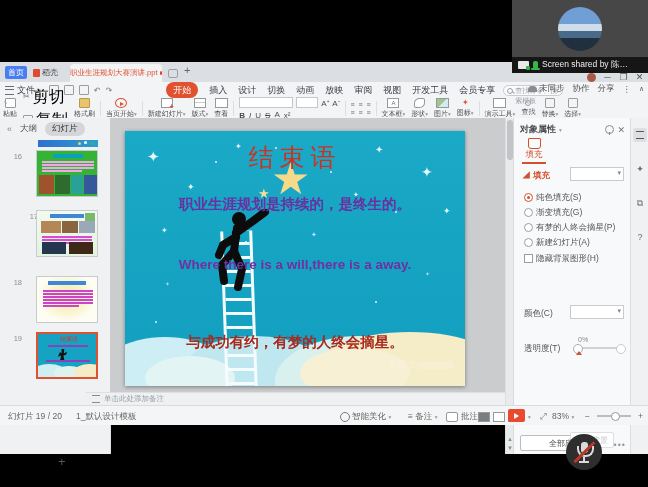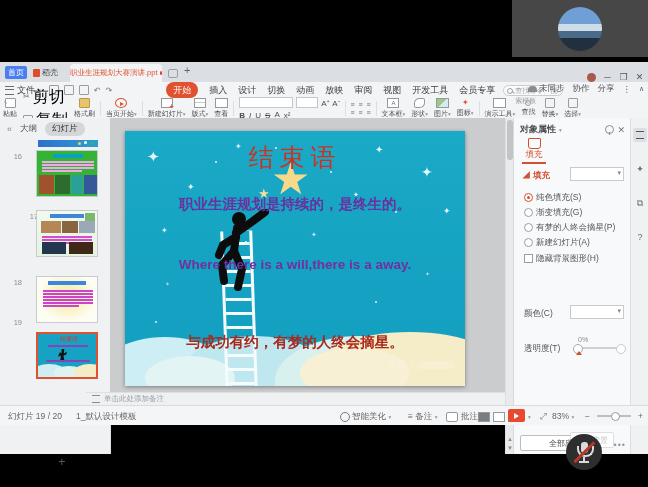--- a/index.html
+++ b/index.html
@@ -397,21 +397,21 @@
       <span class="thumbnum" style="left:8px;top:160px;">18</span>
       <div class="thumb tb18" style="top:158px;">
         <span class="ttl"></span>
         <span class="ln" style="top:13px;width:50px;"></span>
           <span class="ln" style="top:16px;width:50px;"></span>
         <span class="ln" style="top:19px;width:50px;"></span>
           <span class="ln" style="top:22px;width:50px;"></span>
         <span class="ln" style="top:25px;width:50px;"></span>
           <span class="ln" style="top:28px;width:36px;"></span>
       </div>
-      <span class="thumbnum" style="left:8px;top:200px;">19</span>
+      <span class="thumbnum" style="left:8px;top:216px;">19</span>
       <div class="thumb tb19 sel" style="top:214px;">
         <span class="ttl">结束语</span>
         <span class="ln" style="left:10px;top:11px;width:40px;background:#8a40b8;"></span>
         <span class="man"></span>
         <span class="ln" style="left:8px;top:26px;width:44px;background:#8a40b8;"></span>
         <span class="ln" style="left:7px;top:34px;width:46px;background:#c03028;"></span>
         <span class="cl" style="left:-6px;width:34px;height:16px;background:#cfeef2;"></span>
         <span class="cl" style="left:16px;width:30px;height:14px;background:#def3ee;"></span>
         <span class="cl" style="left:36px;width:32px;height:16px;background:#f4ecc6;"></span>
       </div>
@@ -547,20 +547,25 @@
       <div id="ztrack">
           <div id="zhandle"></div>
         </div>
       <span class="it" style="left:638px;">+</span>
     </div>
   </div>
 
   <div id="vbox" class="abs">
     <div id="avatar" class="abs"></div>
   </div>
+  <div id="vlabel" class="abs">
+    <span class="shareic"></span>
+    <span class="micgrn"></span>
+    <span class="txt">Screen shared by 陈…</span>
+  </div>
   <div id="micbtn" class="abs">
     <span class="arc"></span>
       <span class="body"></span>
       <span class="stand"></span>
       <span class="base"></span>
     <span class="slash"></span>
   </div>
 </div>
 
 </body></html>

